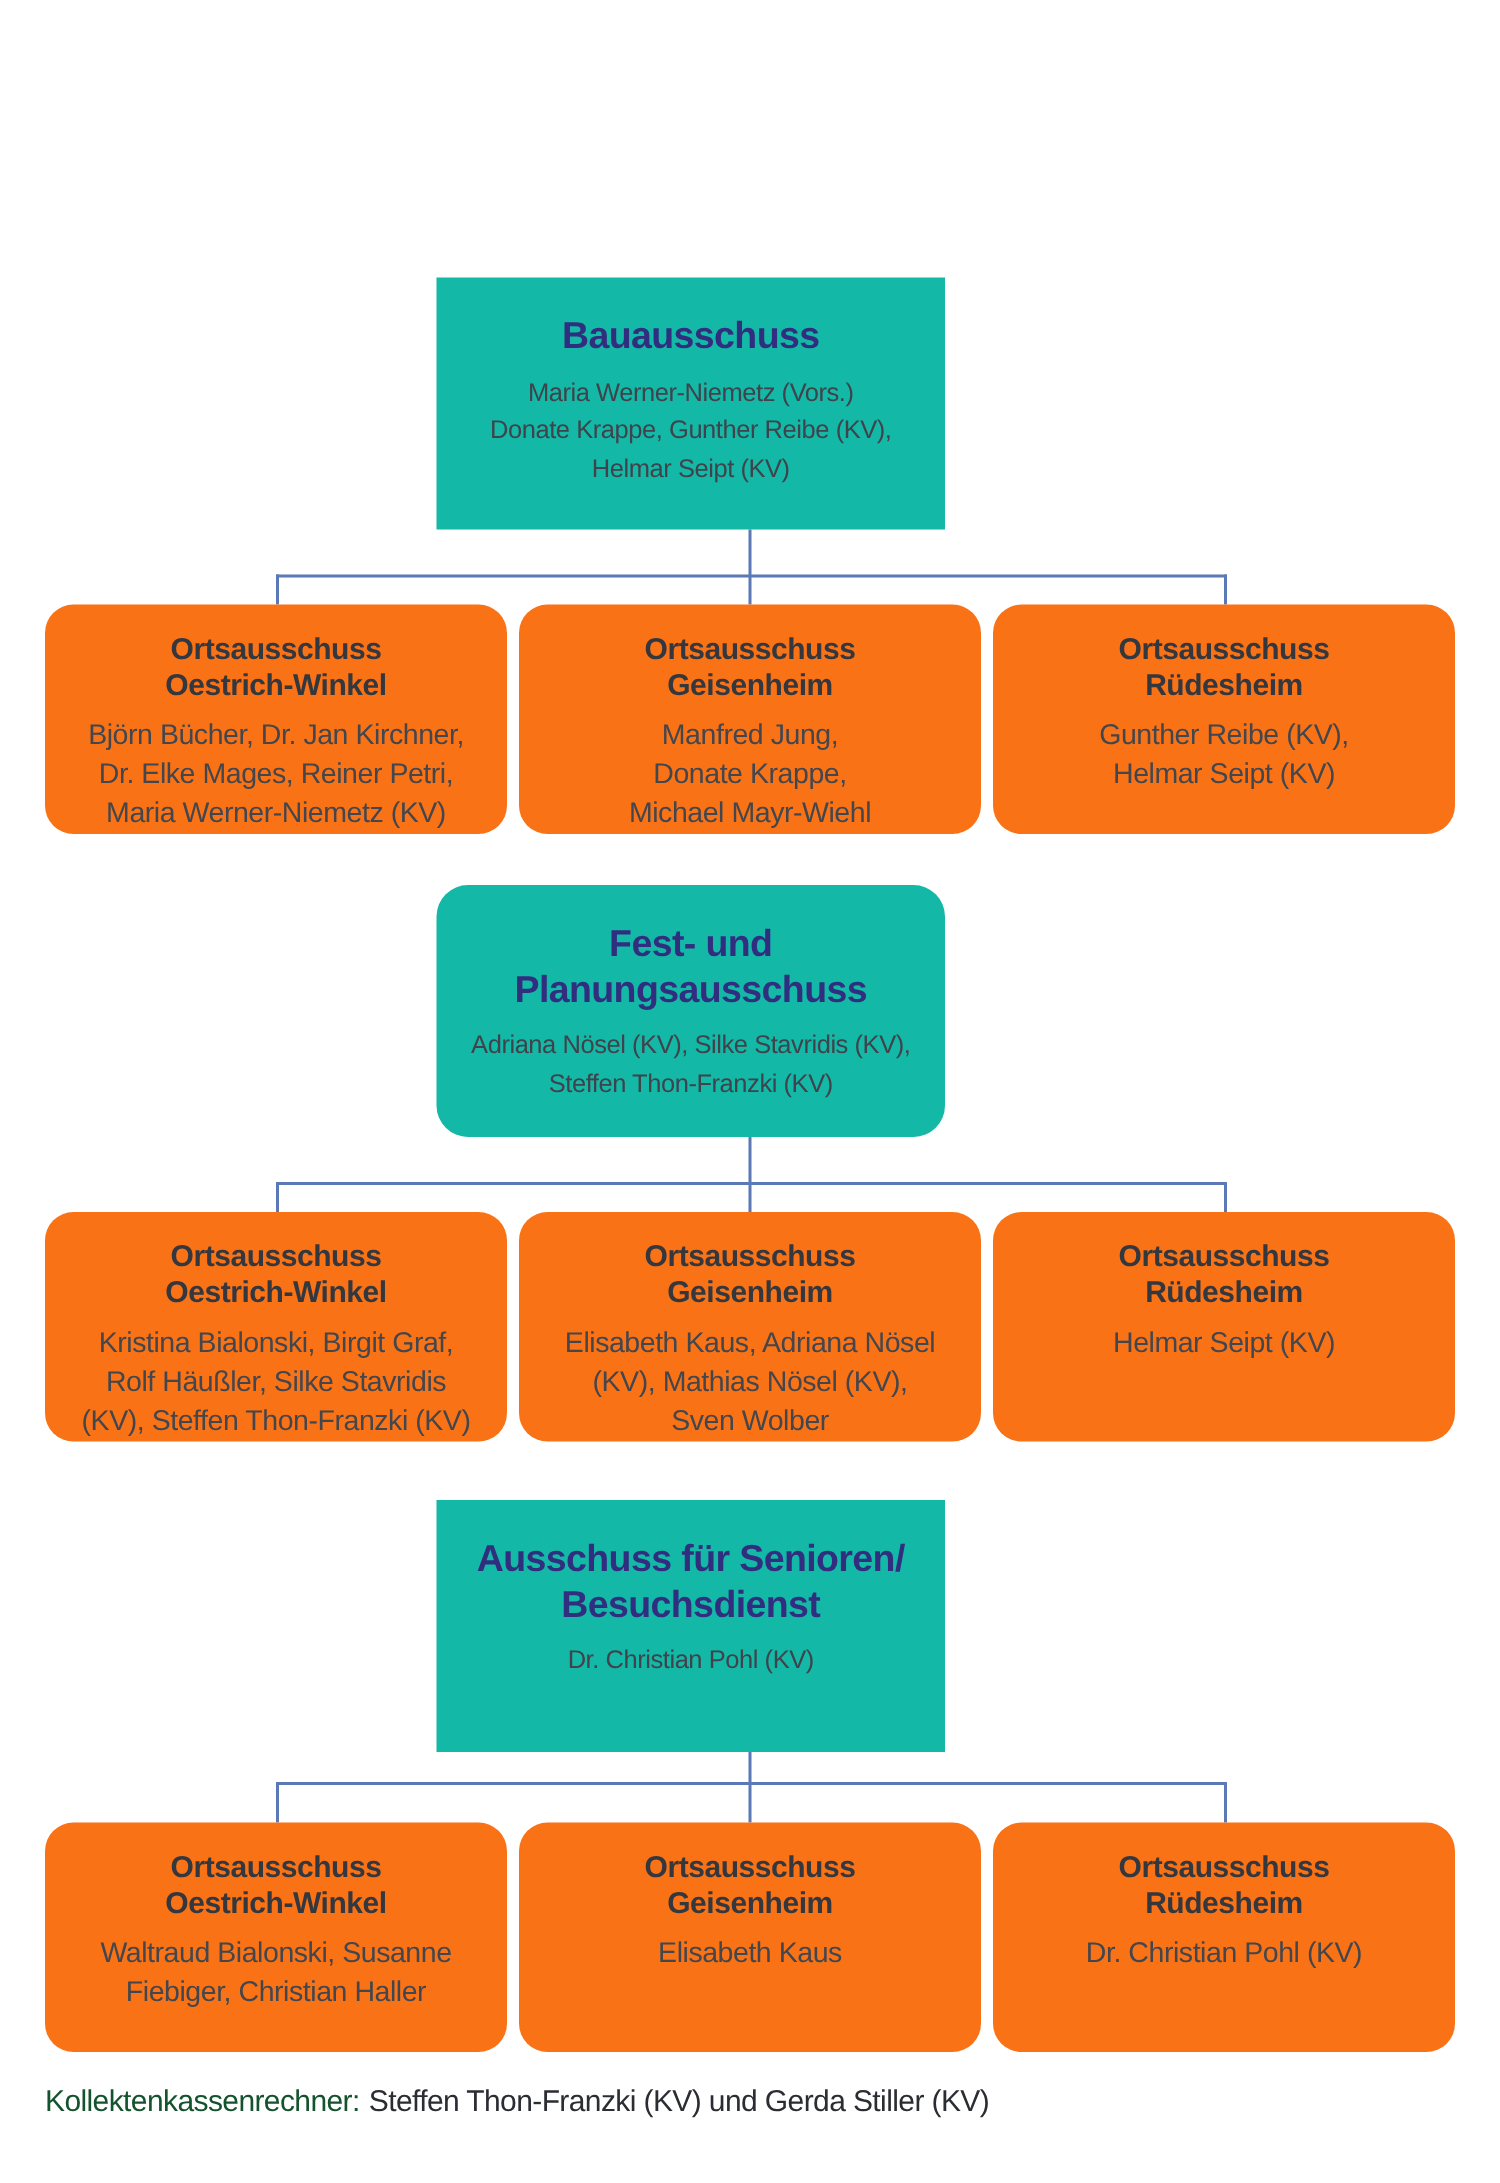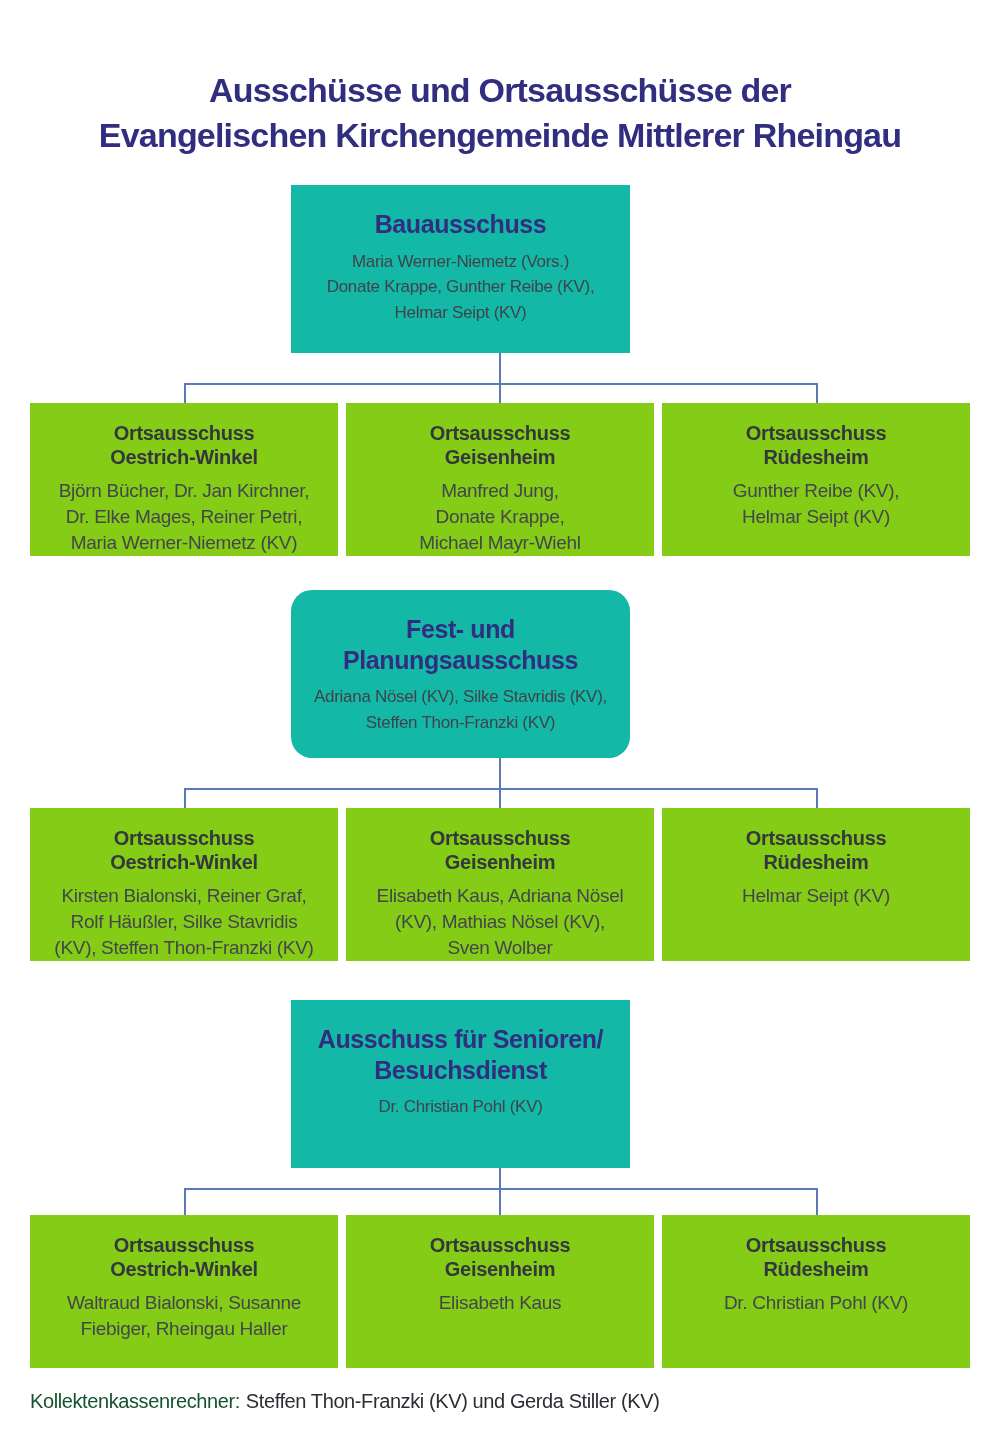--- a/index.html
+++ b/index.html
@@ -45,24 +45,25 @@
     font-size: 17px;
     color: #3f434b;
     line-height: 1.5;
     letter-spacing: -0.3px;
     white-space: pre-line;
   }
   .child-box {
     position: absolute;
     width: 308px;
     height: 153px;
-    background: #84cc16;
+    background: #f97316;
     box-sizing: border-box;
     padding: 18px 2px 0 2px;
     text-align: center;
+    border-radius: 19px;
   }
   .child-box.c0 { left: 30px; }
   .child-box.c1 { left: 346px; }
   .child-box.c2 { left: 662px; }
   .child-title {
     font-size: 20px;
     font-weight: bold;
     color: #34373e;
     line-height: 1.22;
     letter-spacing: -0.3px;
@@ -91,22 +92,20 @@
     font-weight: normal;
     color: #14532d;
     margin-right: 6px;
   }
 </style>
 </head>
 <body>
 
 <div class="page">
 
-  <div class="main-title">Ausschüsse und Ortsausschüsse der
-Evangelischen Kirchengemeinde Mittlerer Rheingau</div>
 
   <div class="parent-box" style="top:185px;">
     <div class="parent-name">Bauausschuss</div>
     <div class="parent-members">Maria Werner-Niemetz (Vors.)
 Donate Krappe, Gunther Reibe (KV),
 Helmar Seipt (KV)</div>
   </div>
   <div class="vline" style="left:499px; top:353px; height:50px;"></div>
   <div class="hline" style="left:184px; top:383px; width:634px;"></div>
   <div class="vline" style="left:184px; top:383px; height:20px;"></div>
@@ -139,21 +138,21 @@
 Steffen Thon-Franzki (KV)</div>
   </div>
   <div class="vline" style="left:499px; top:758px; height:50px;"></div>
   <div class="hline" style="left:184px; top:788px; width:634px;"></div>
   <div class="vline" style="left:184px; top:788px; height:20px;"></div>
   <div class="vline" style="left:816px; top:788px; height:20px;"></div>
 
   <div class="child-box c0" style="top:808px;">
     <div class="child-title">Ortsausschuss
 Oestrich-Winkel</div>
-    <div class="child-members">Kirsten Bialonski, Reiner Graf,
+    <div class="child-members">Kristina Bialonski, Birgit Graf,
 Rolf Häußler, Silke Stavridis
 (KV), Steffen Thon-Franzki (KV)</div>
   </div>
   <div class="child-box c1" style="top:808px;">
     <div class="child-title">Ortsausschuss
 Geisenheim</div>
     <div class="child-members">Elisabeth Kaus, Adriana Nösel
 (KV), Mathias Nösel (KV),
 Sven Wolber</div>
   </div>
@@ -170,21 +169,21 @@
   </div>
   <div class="vline" style="left:499px; top:1168px; height:47px;"></div>
   <div class="hline" style="left:184px; top:1188px; width:634px;"></div>
   <div class="vline" style="left:184px; top:1188px; height:27px;"></div>
   <div class="vline" style="left:816px; top:1188px; height:27px;"></div>
 
   <div class="child-box c0" style="top:1215px;">
     <div class="child-title">Ortsausschuss
 Oestrich-Winkel</div>
     <div class="child-members">Waltraud Bialonski, Susanne
-Fiebiger, Rheingau Haller</div>
+Fiebiger, Christian Haller</div>
   </div>
   <div class="child-box c1" style="top:1215px;">
     <div class="child-title">Ortsausschuss
 Geisenheim</div>
     <div class="child-members">Elisabeth Kaus</div>
   </div>
   <div class="child-box c2" style="top:1215px;">
     <div class="child-title">Ortsausschuss
 Rüdesheim</div>
     <div class="child-members">Dr. Christian Pohl (KV)</div>

